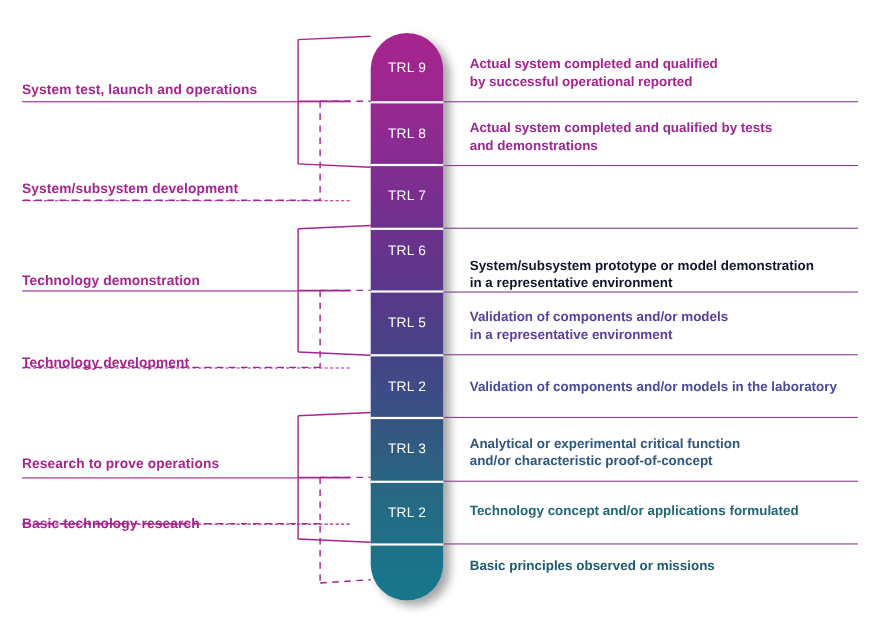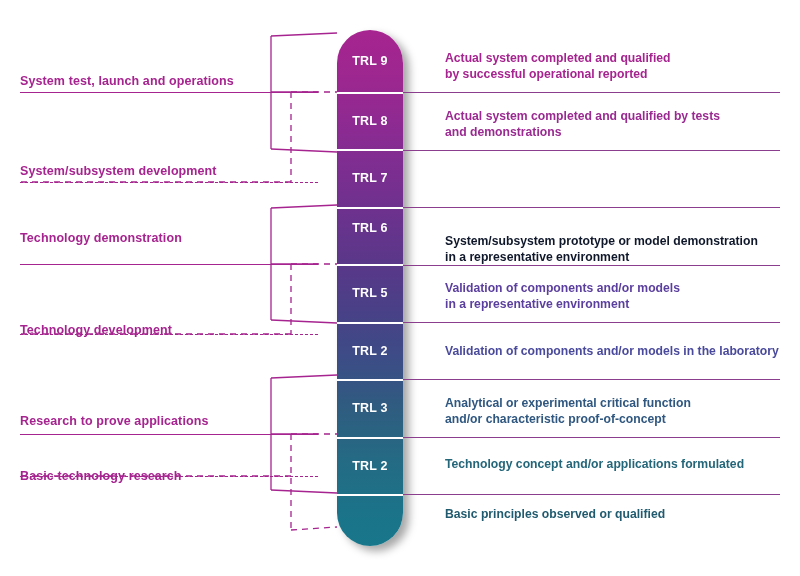--- a/index.html
+++ b/index.html
@@ -88,21 +88,21 @@
 
   .trl-cell {
     position: absolute;
     left: 0;
     width: 66px;
     display: flex;
     align-items: center;
     justify-content: center;
     color: #ffffff;
     font-size: 12.5px;
-    font-weight: bold;
+    font-weight: normal;
     letter-spacing: 0.2px;
     z-index: 3;
   }
 
   
   .cell-divider {
     position: absolute;
     left: 0;
     width: 66px;
     height: 2px;
@@ -111,21 +111,20 @@
   }
 
   
   .desc {
     position: absolute;
     left: 427px;
     width: 350px;
     font-size: 12.2px;
     font-weight: bold;
     line-height: 1.32;
-    margin-left: 18px;
   }
   .desc .line { display: block; }
 
   .desc-rule {
     position: absolute;
     left: 403px;
     width: 377px;
     height: 0;
     border-top: 1.1px solid #8B3D8E;
   }
@@ -170,27 +169,27 @@
       <path d="M291,476 L20,476"></path>
     </g>
   </svg>
 
   <div class="cat-label" style="top:74px">System test, launch and operations</div>
   <div class="cat-rule" style="top:92px"></div>
 
   <div class="cat-label" style="top:164px">System/subsystem development</div>
   <div class="cat-rule dashed" style="top:182px"></div>
 
-  <div class="cat-label" style="top:231px">Technology demonstration</div>
+  <div class="cat-label" style="top:248px">Technology demonstration</div>
   <div class="cat-rule" style="top:264px"></div>
 
   <div class="cat-label" style="top:323px">Technology development</div>
   <div class="cat-rule dashed" style="top:334px"></div>
 
-  <div class="cat-label" style="top:414px">Research to prove applications</div>
+  <div class="cat-label" style="top:414px">Research to prove operations</div>
   <div class="cat-rule" style="top:434px"></div>
 
   <div class="cat-label" style="top:469px">Basic technology research</div>
   <div class="cat-rule dashed" style="top:476px"></div>
 
   <div id="capsule-wrap">
     <div id="capsule"></div>
 
     <div class="trl-cell" style="top:0px;   height:62px">TRL 9</div>
     <div class="cell-divider" style="top:62px"></div>
@@ -254,16 +253,16 @@
     <span class="line">and/or characteristic proof-of-concept</span>
   </div>
   <div class="desc-rule" style="top:437px"></div>
 
   <div class="desc" style="top:456px; color:#236579">
     <span class="line">Technology concept and/or applications formulated</span>
   </div>
   <div class="desc-rule" style="top:494px"></div>
 
   <div class="desc" style="top:506px; color:#1F5A6E">
-    <span class="line">Basic principles observed or qualified</span>
+    <span class="line">Basic principles observed or missions</span>
   </div>
 
 </div>
 
 </body></html>

